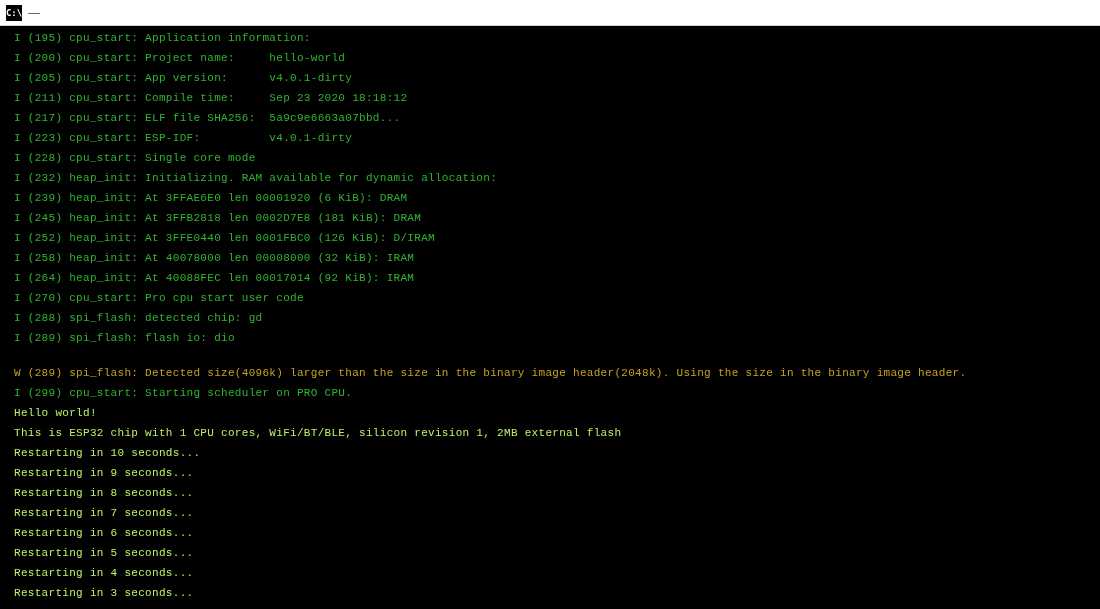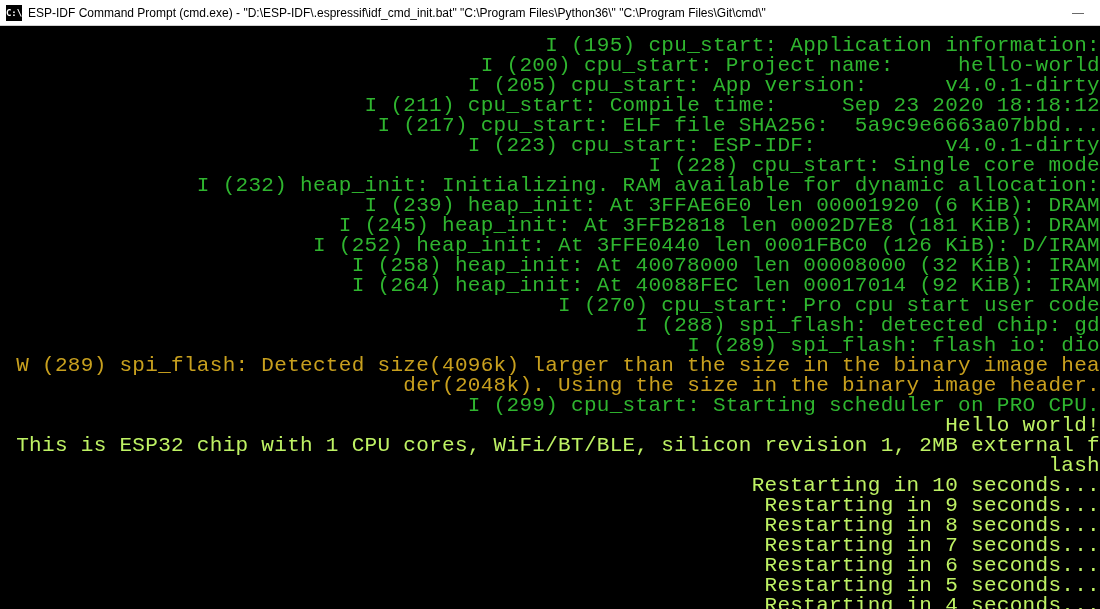--- a/index.html
+++ b/index.html
@@ -35,37 +35,35 @@
       font-family: monospace;
     }
     .titlebar-text { flex: 1; white-space: nowrap; overflow: hidden; }
     .window-controls { display: flex; gap: 18px; padding-right: 10px; }
     .win-btn { color: #555; font-size: 12px; }
     .terminal {
       background: #000;
       color: #cccccc;
       width: 100%;
       height: calc(100% - 26px);
-      padding: 10px 0 0 14px;
-      font-size: 21px;
+      padding: 2px 0 0 14px;
+      font-size: 11px;
       line-height: 20px;
       letter-spacing: 0.3px;
       overflow: hidden;
       white-space: pre;
-      text-align: right;
     }
     .line { white-space: pre-wrap; word-break: break-all; }
     .lvl-I { color: #2fb52f; }
-    .lvl-W { color: #c8a01e; }
+    .lvl-W { color: #c8a01e; margin-top: 15px; }
     .lvl-plain { color: #bef264; }
   </style>
 </head>
 <body>
 
 <div class="titlebar">
   <div class="titlebar-icon">C:\</div>
-  <div class="titlebar-text">ESP-IDF Command Prompt (cmd.exe) - "D:\ESP-IDF\.espressif\idf_cmd_init.bat"  "C:\Program Files\Python36\" "C:\Program Files\Git\cmd\"</div>
   <div class="window-controls">
     <span class="win-btn">—</span>
   </div>
 </div>
 
 <div class="terminal" id="terminal"><div class="line lvl-I">I (195) cpu_start: Application information:</div><div class="line lvl-I">I (200) cpu_start: Project name:     hello-world</div><div class="line lvl-I">I (205) cpu_start: App version:      v4.0.1-dirty</div><div class="line lvl-I">I (211) cpu_start: Compile time:     Sep 23 2020 18:18:12</div><div class="line lvl-I">I (217) cpu_start: ELF file SHA256:  5a9c9e6663a07bbd...</div><div class="line lvl-I">I (223) cpu_start: ESP-IDF:          v4.0.1-dirty</div><div class="line lvl-I">I (228) cpu_start: Single core mode</div><div class="line lvl-I">I (232) heap_init: Initializing. RAM available for dynamic allocation:</div><div class="line lvl-I">I (239) heap_init: At 3FFAE6E0 len 00001920 (6 KiB): DRAM</div><div class="line lvl-I">I (245) heap_init: At 3FFB2818 len 0002D7E8 (181 KiB): DRAM</div><div class="line lvl-I">I (252) heap_init: At 3FFE0440 len 0001FBC0 (126 KiB): D/IRAM</div><div class="line lvl-I">I (258) heap_init: At 40078000 len 00008000 (32 KiB): IRAM</div><div class="line lvl-I">I (264) heap_init: At 40088FEC len 00017014 (92 KiB): IRAM</div><div class="line lvl-I">I (270) cpu_start: Pro cpu start user code</div><div class="line lvl-I">I (288) spi_flash: detected chip: gd</div><div class="line lvl-I">I (289) spi_flash: flash io: dio</div><div class="line lvl-W">W (289) spi_flash: Detected size(4096k) larger than the size in the binary image header(2048k). Using the size in the binary image header.</div><div class="line lvl-I">I (299) cpu_start: Starting scheduler on PRO CPU.</div><div class="line lvl-plain">Hello world!</div><div class="line lvl-plain">This is ESP32 chip with 1 CPU cores, WiFi/BT/BLE, silicon revision 1, 2MB external flash</div><div class="line lvl-plain">Restarting in 10 seconds...</div><div class="line lvl-plain">Restarting in 9 seconds...</div><div class="line lvl-plain">Restarting in 8 seconds...</div><div class="line lvl-plain">Restarting in 7 seconds...</div><div class="line lvl-plain">Restarting in 6 seconds...</div><div class="line lvl-plain">Restarting in 5 seconds...</div><div class="line lvl-plain">Restarting in 4 seconds...</div><div class="line lvl-plain">Restarting in 3 seconds...</div></div>
 
 </body></html>

